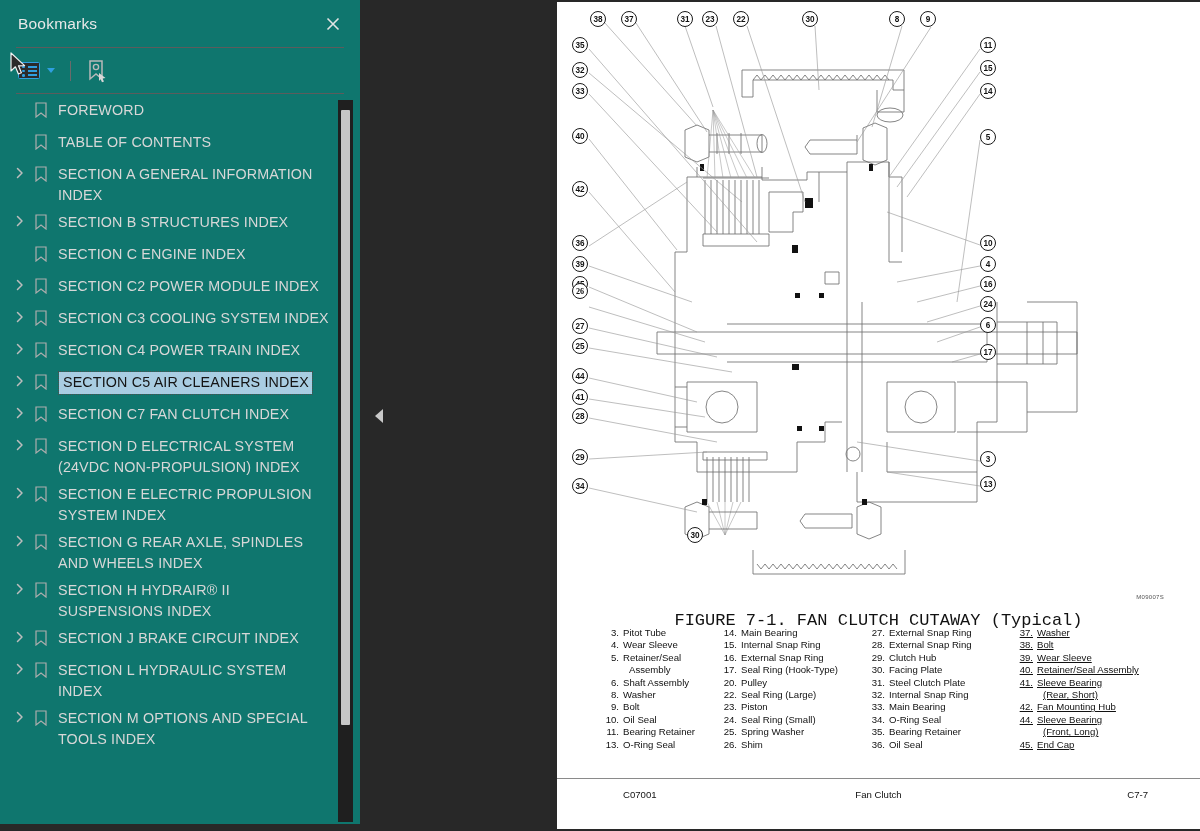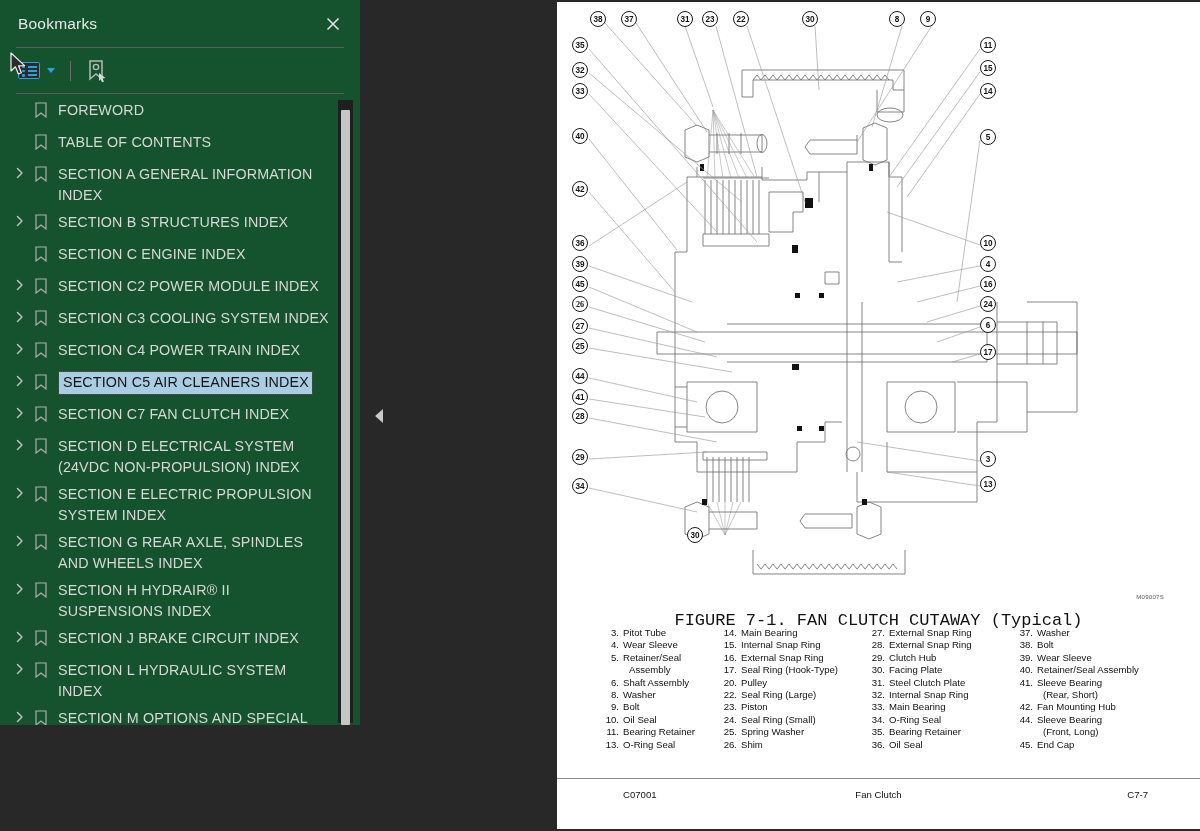--- a/index.html
+++ b/index.html
@@ -7,22 +7,22 @@
     width: 1200px; height: 831px;
     overflow: hidden;
     background: #282828;
     font-family: "Liberation Sans", sans-serif;
   }
   #app { position: relative; width: 1200px; height: 831px; display: flex; }
 
   
   .sidebar {
     position: relative;
-    width: 360px; height: 725px;
-    background: #14532d;
+    width: 360px; height: 824px;
+    background: #0f766e;
     flex: 0 0 360px;
     box-sizing: border-box;
     overflow: hidden;
   }
   .sb-header {
     height: 47px;
     display: flex; align-items: center;
     padding: 0 14px 0 18px;
     box-sizing: border-box;
   }
@@ -208,21 +208,21 @@
     display: flex;
     gap: 0;
     font-size: 9.6px;
     line-height: 12.4px;
     color: #111;
   }
   .parts-col { flex: 0 0 auto; }
   .parts-col:nth-child(1){ width: 118px; }
   .parts-col:nth-child(2){ width: 148px; }
   .parts-col:nth-child(3){ width: 148px; }
-  .parts-col:nth-child(4){ width: 166px; }
+  .parts-col:nth-child(4){ width: 166px; text-decoration: underline; }
   .part-row { display: flex; white-space: nowrap; }
   .part-num { width: 22px; text-align: right; flex: 0 0 22px; }
   .part-name { padding-left: 4px; }
   .part-row.cont .part-num { visibility: hidden; }
   .part-row.cont .part-name { padding-left: 10px; }
 
   .page-footer {
     position: absolute;
     left: 0; right: 0; top: 776px;
     height: 30px;
@@ -667,21 +667,21 @@
               <div class="callout" style="left: 431px; top: 89px;">14</div>
               <div class="callout" style="left: 23px; top: 134px;">40</div>
               <div class="callout" style="left: 431px; top: 135px;">5</div>
               <div class="callout" style="left: 23px; top: 187px;">42</div>
               <div class="callout" style="left: 23px; top: 241px;">36</div>
               <div class="callout" style="left: 431px; top: 241px;">10</div>
               <div class="callout" style="left: 23px; top: 262px; text-align: center;">39</div>
               <div class="callout" style="left: 431px; top: 262px;">4</div>
               <div class="callout" style="left: 23px; top: 282px;">45</div>
               <div class="callout" style="left: 431px; top: 282px;">16</div>
-              <div class="callout" style="left: 23px; top: 302px; font-family: Liberation Serif, serif;">26</div>
+              <div class="callout" style="left: 23px; top: 289px; font-family: Liberation Serif, serif;">26</div>
               <div class="callout" style="left: 431px; top: 302px;">24</div>
               <div class="callout" style="left: 23px; top: 324px;">27</div>
               <div class="callout" style="left: 431px; top: 323px;">6</div>
               <div class="callout" style="left: 23px; top: 344px;">25</div>
               <div class="callout" style="left: 431px; top: 350px;">17</div>
               <div class="callout" style="left: 23px; top: 374px;">44</div>
               <div class="callout" style="left: 23px; top: 395px;">41</div>
               <div class="callout" style="left: 23px; top: 414px;">28</div>
               <div class="callout" style="left: 23px; top: 455px;">29</div>
               <div class="callout" style="left: 431px; top: 457px;">3</div>

